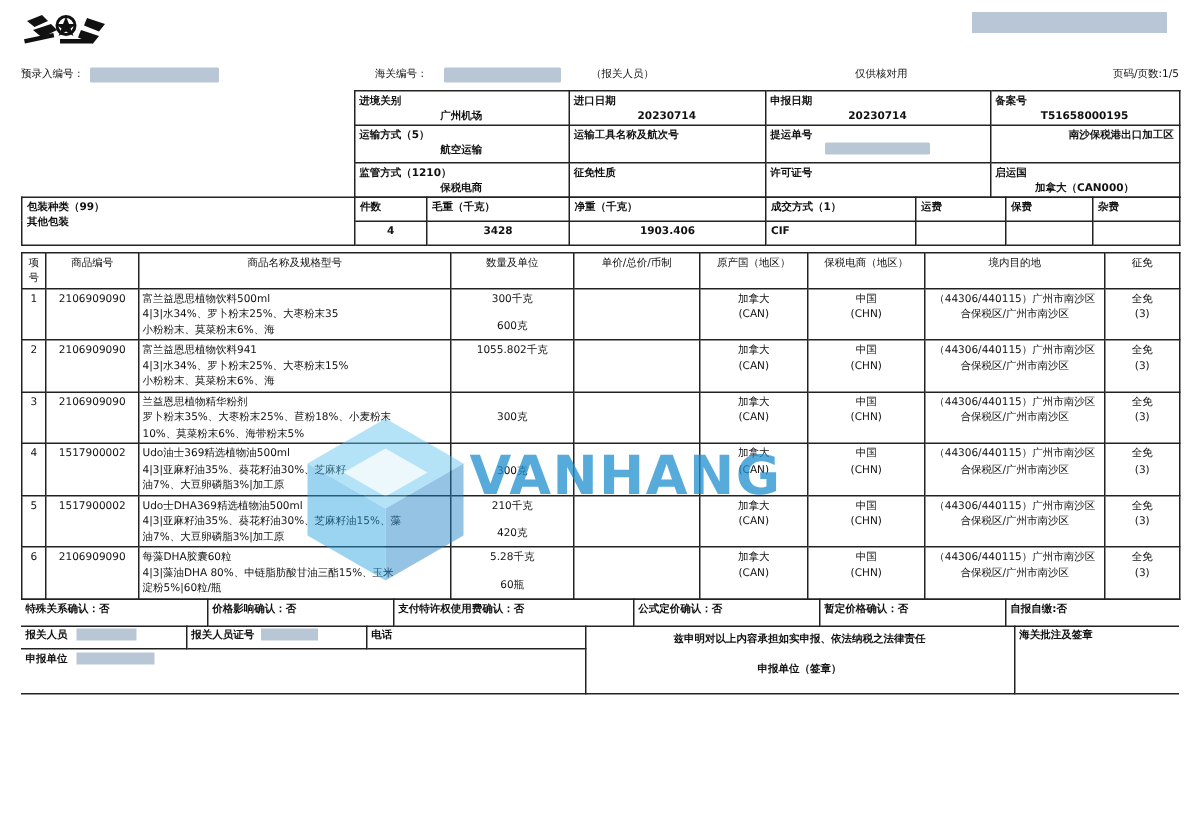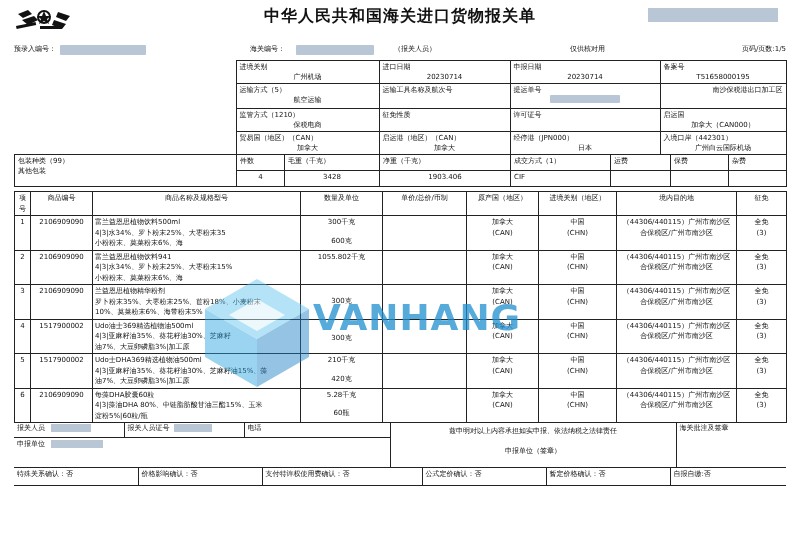--- a/index.html
+++ b/index.html
@@ -20,21 +20,21 @@
   .title{
     position:absolute;left:0;right:0;top:6px;
     text-align:center;font-size:16px;font-weight:bold;letter-spacing:1px;
     font-family:"DejaVu Sans","Liberation Sans",sans-serif;
   }
   .redact{background:#b9c6d6;display:inline-block;border-radius:1px;}
   .hdr-redact{position:absolute;right:22px;top:8px;width:130px;height:14px;background:#b9c6d6;}
 
   
   table{border-collapse:collapse;}
-  .outer{width:772px;margin:0 14px;table-layout:fixed;}
+  .outer{width:772px;margin:0 14px;table-layout:fixed;font-weight:bold;}
   .outer td{border:1px solid #222;padding:1px 3px;vertical-align:top;line-height:1.45;height:13px;}
   .nob{border:0 !important;}
 
   .topline{width:772px;margin:0 14px 2px 14px;position:relative;height:14px;}
   .topline .c1{position:absolute;left:0;top:0;}
   .topline .c2{position:absolute;left:236px;top:0;}
   .topline .c3{position:absolute;left:380px;top:0;}
   .topline .c4{position:absolute;left:556px;top:0;}
   .topline .c5{position:absolute;right:0;top:0;}
 
@@ -78,21 +78,20 @@
           <path d="M8 12 L20 8 L24 12 L14 17 Z"></path>
           <rect x="2" y="16" width="20" height="3" transform="rotate(-12 12 17)"></rect>
           <circle cx="30" cy="9" r="6" fill="none" stroke="#111" stroke-width="2"></circle>
           <path d="M30 3 L32 8 L37 8 L33 11 L35 16 L30 13 L25 16 L27 11 L23 8 L28 8 Z"></path>
           <rect x="26" y="18" width="22" height="3"></rect>
           <path d="M44 4 L56 8 L52 13 L42 9 Z"></path>
           <path d="M40 12 L52 16 L48 21 L38 17 Z"></path>
         </g>
       </svg>
     </div>
-    <div class="title">中华人民共和国海关进口货物报关单</div>
     <div class="hdr-redact"></div>
   </div>
 
   <div class="topline">
     <span class="c1">预录入编号：</span>
     <span class="redact" style="position:absolute;left:46px;top:1px;width:86px;height:10px;"></span>
     <span class="c2">海关编号：</span>
     <span class="redact" style="position:absolute;left:282px;top:1px;width:78px;height:10px;"></span>
     <span class="c3">（报关人员）</span>
     <span class="c4">仅供核对用</span>
@@ -161,39 +160,20 @@
       <td>
         <span class="l">许可证号</span>
         <span class="v"></span>
       </td>
       <td>
         <span class="l">启运国</span>
         <span class="v" style="display:block;text-align:center;">加拿大（CAN000）</span>
       </td>
     </tr>
 
-    <tr>
-      <td class="nob" style="border:0 !important;"></td>
-      <td>
-        <span class="l">贸易国（地区）（CAN）</span>
-        <span class="v" style="display:block;text-align:center;">加拿大</span>
-      </td>
-      <td>
-        <span class="l">启运港（地区）（CAN）</span>
-        <span class="v" style="display:block;text-align:center;">加拿大</span>
-      </td>
-      <td>
-        <span class="l">经停港（JPN000）</span>
-        <span class="v" style="display:block;text-align:center;">日本</span>
-      </td>
-      <td>
-        <span class="l">入境口岸（442301）</span>
-        <span class="v" style="display:block;text-align:center;">广州白云国际机场</span>
-      </td>
-    </tr>
   </tbody>
     </table>
 
   <table class="outer" style="margin-top:-1px;">
     <colgroup>
       <col style="width:222px">
       <col style="width:48px">
       <col style="width:95px">
       <col style="width:131px">
       <col style="width:100px">
@@ -241,21 +221,21 @@
       <col style="width:50px">
     </colgroup>
     <tbody>
         <tr>
       <th>项号</th>
       <th>商品编号</th>
       <th>商品名称及规格型号</th>
       <th>数量及单位</th>
       <th>单价/总价/币制</th>
       <th>原产国（地区）</th>
-      <th>进境关别（地区）</th>
+      <th>保税电商（地区）</th>
       <th>境内目的地</th>
       <th>征免</th>
     </tr>
 
     <tr>
       <td class="c">1</td>
       <td class="c">2106909090</td>
       <td>
         <span class="gline">富兰益恩思植物饮料500ml</span>
         <span class="gline">4|3|水34%、罗卜粉末25%、大枣粉末35</span>
@@ -426,20 +406,53 @@
         <span class="gline">中国</span>
         <span class="gline">(CHN)</span>
       </td>
       <td class="c">
         <span class="gline">（44306/440115）广州市南沙区</span>
         <span class="gline">合保税区/广州市南沙区</span>
       </td>
       <td class="c">
         <span class="gline">全免</span>
         <span class="gline">(3)</span>
+      </td>
+    </tr>
+  </tbody>
+    </table>
+
+  <table class="outer" style="margin-top:-1px;">
+    <colgroup>
+      <col style="width:124px">
+        <col style="width:124px">
+        <col style="width:160px">
+      <col style="width:124px">
+        <col style="width:124px">
+        <col style="width:116px">
+    </colgroup>
+    <tbody>
+        <tr class="footrow">
+      <td style="border-left:0;">
+        <span>特殊关系确认：</span><span>否</span>
+      </td>
+      <td>
+        <span>价格影响确认：</span><span>否</span>
+      </td>
+      <td>
+        <span>支付特许权使用费确认：</span><span>否</span>
+      </td>
+      <td>
+        <span>公式定价确认：</span><span>否</span>
+      </td>
+      <td>
+        <span>暂定价格确认：</span><span>否</span>
+      </td>
+      <td style="border-right:0;">
+        <span>自报自缴:</span><span>否</span>
       </td>
     </tr>
   </tbody>
     </table>
 
   <table class="outer" style="margin-top:-1px;">
     <colgroup>
       <col style="width:110px">
         <col style="width:120px">
         <col style="width:146px">
@@ -469,53 +482,20 @@
     </tr>
     <tr class="sign">
       <td colspan="3" style="border-left:0;">
         <span>申报单位</span>
         <span class="smallred" style="width:52px;margin-left:4px;"></span>
       </td>
     </tr>
   </tbody>
     </table>
 
-  <table class="outer" style="margin-top:-1px;">
-    <colgroup>
-      <col style="width:124px">
-        <col style="width:124px">
-        <col style="width:160px">
-      <col style="width:124px">
-        <col style="width:124px">
-        <col style="width:116px">
-    </colgroup>
-    <tbody>
-        <tr class="footrow">
-      <td style="border-left:0;">
-        <span>特殊关系确认：</span><span>否</span>
-      </td>
-      <td>
-        <span>价格影响确认：</span><span>否</span>
-      </td>
-      <td>
-        <span>支付特许权使用费确认：</span><span>否</span>
-      </td>
-      <td>
-        <span>公式定价确认：</span><span>否</span>
-      </td>
-      <td>
-        <span>暂定价格确认：</span><span>否</span>
-      </td>
-      <td style="border-right:0;">
-        <span>自报自缴:</span><span>否</span>
-      </td>
-    </tr>
-  </tbody>
-    </table>
-
   <div class="wm">
     <div class="cube">
       <svg viewBox="0 0 120 116" width="120" height="116">
         <g opacity="0.85">
           <polygon points="60,4 112,34 60,64 8,34" fill="#5fc3ef"></polygon>
           <polygon points="8,34 60,64 60,112 8,82" fill="#2aa3dd"></polygon>
           <polygon points="112,34 60,64 60,112 112,82" fill="#1b7fc4"></polygon>
           <polygon points="60,24 88,40 60,56 32,40" fill="#ffffff" opacity="0.75"></polygon>
         </g>
       </svg>

